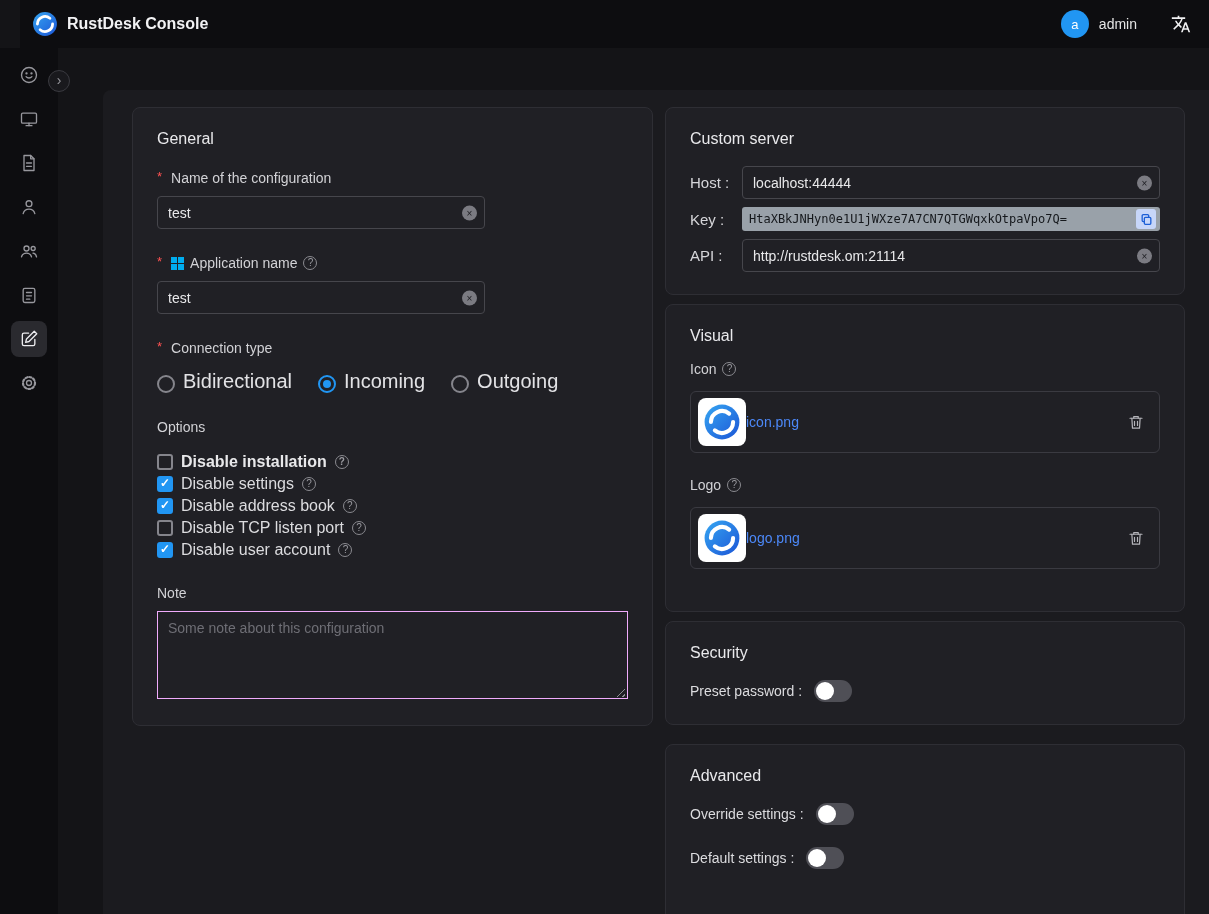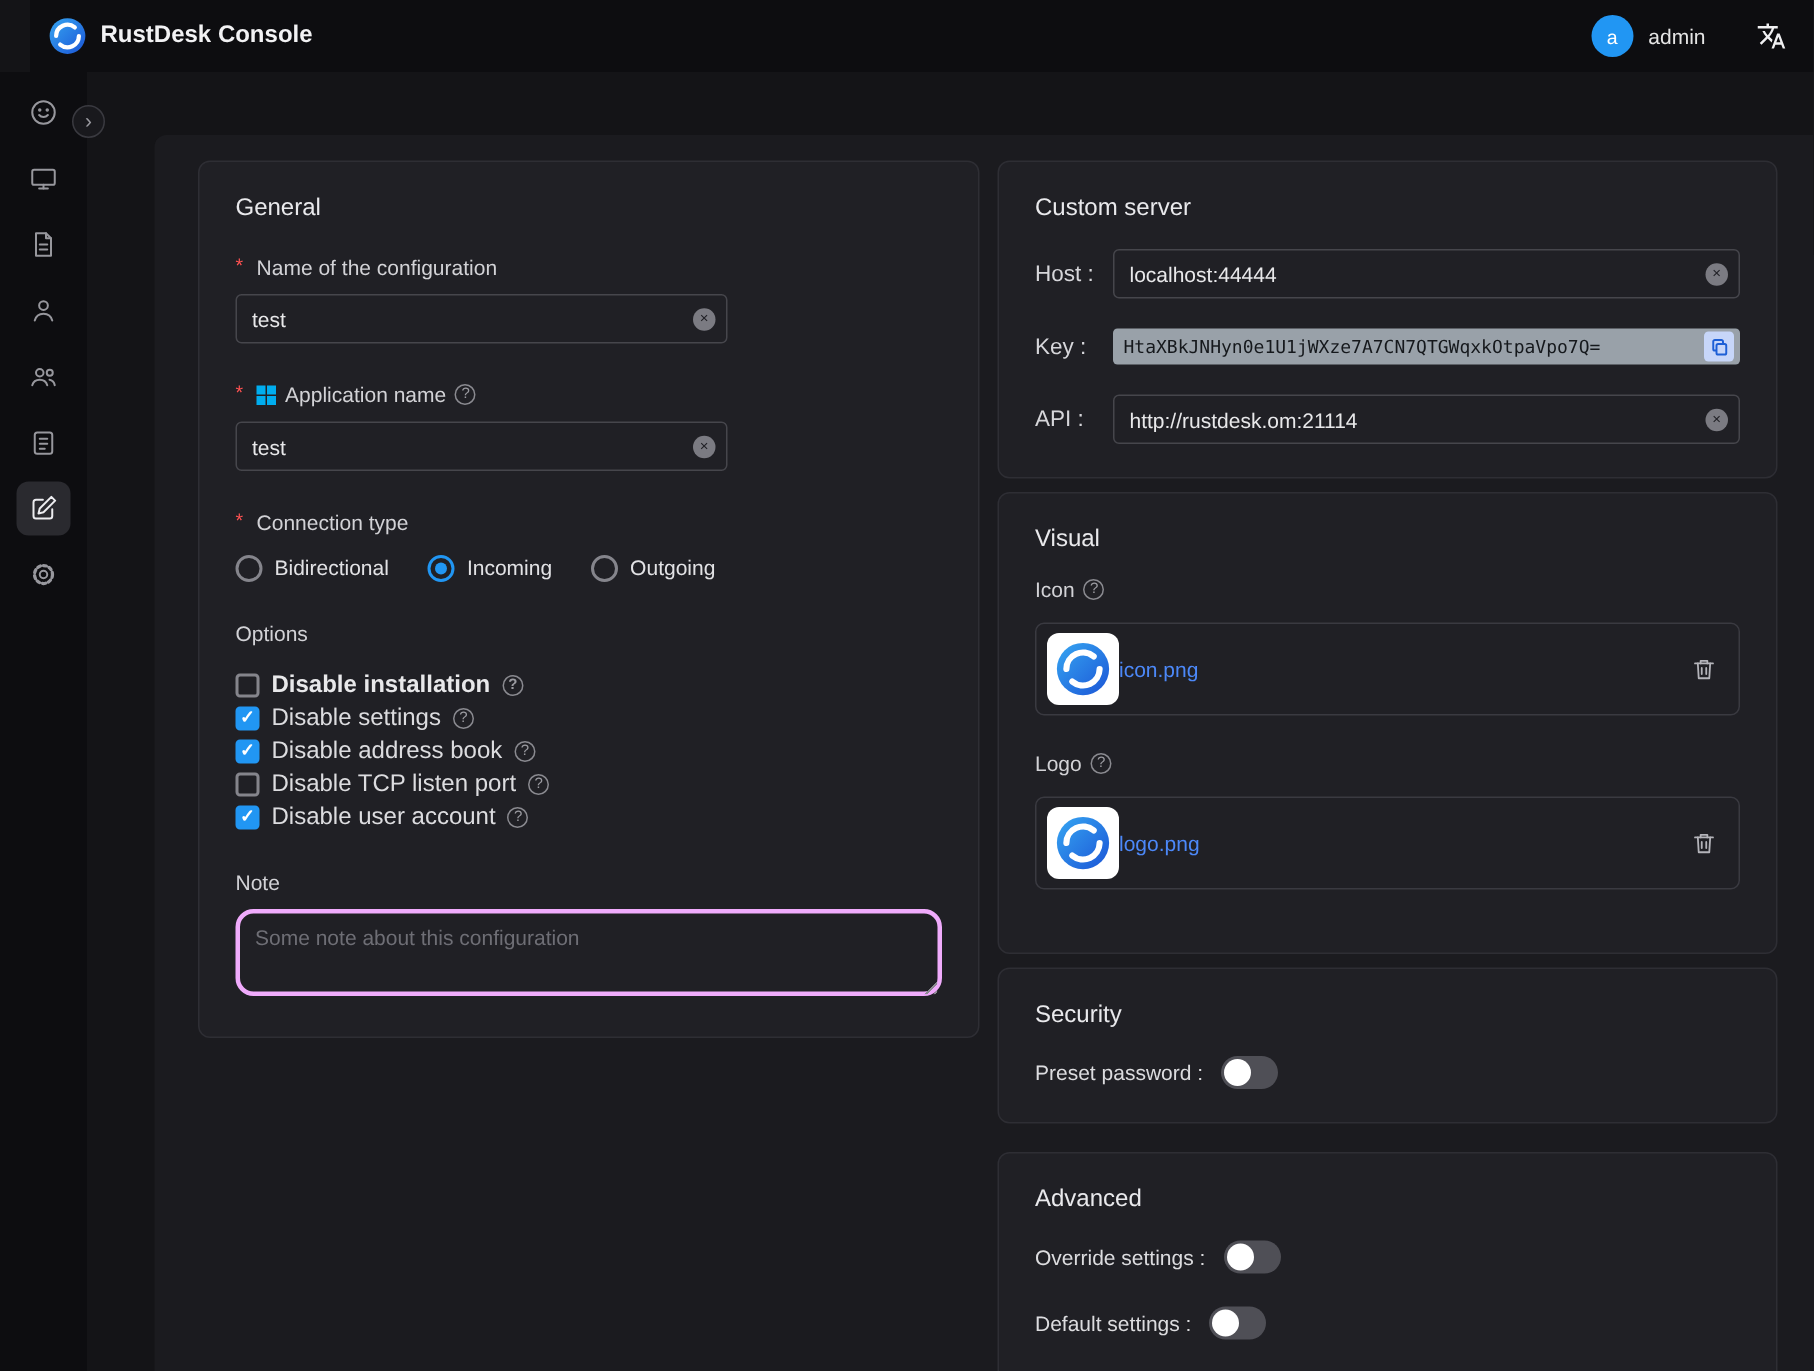--- a/index.html
+++ b/index.html
@@ -75,50 +75,50 @@
   .help-icon {
     width:14px; height:14px; border-radius:50%; border:1px solid #8a8a90; color:#9a9aa0;
     font-size:10px; line-height:12px; text-align:center; display:inline-block; flex:none; cursor:pointer;
   }
   .help-icon::after { content:"?"; }
 
   .win-icon { display:inline-grid; grid-template-columns:6px 6px; grid-template-rows:6px 6px; gap:1px; }
   .win-icon i { background:#00adef; }
 
   .radio-row { display:flex; align-items:center; gap:26px; }
-  .radio-opt { display:flex; align-items:flex-start; gap:8px; cursor:pointer; font-size:14px; color:#e2e2e5; }
+  .radio-opt { display:flex; align-items:flex-end; gap:8px; cursor:pointer; font-size:20px; color:#e2e2e5; }
   .radio { width:18px; height:18px; border-radius:50%; border:2px solid #85858c; position:relative; flex:none; }
   .radio.on { border-color:#2196f3; }
   .radio.on::after {
     content:""; position:absolute; left:3px; top:3px; width:8px; height:8px; border-radius:50%; background:#2196f3;
   }
 
   .check-row { display:flex; align-items:center; gap:8px; height:22px; font-size:16px; color:#dcdcdf; cursor:pointer; }
   .check-row.bold { font-weight:700; color:#e8e8ea; }
   .checkbox { width:16px; height:16px; border-radius:3px; border:2px solid #85858c; flex:none; position:relative; }
   .checkbox.on { background:#2196f3; border-color:#2196f3; }
   .checkbox.on::after {
     content:"✓"; position:absolute; left:1px; top:-2px; color:#fff; font-size:12px; font-weight:700;
   }
 
   .note-wrap { position:relative; width:100%; }
   .note-area {
-    width:100%; height:58px; background:transparent; border:3px solid #f0abfc; border-radius:12px;
+    width:100%; height:88px; background:transparent; border:1px solid #f0abfc; border-radius:0;
     color:#e8e8ea; font-size:14px; padding:8px 10px; resize:none; outline:none;
     font-family:"Liberation Sans", sans-serif;
   }
   .note-area::placeholder { color:#6e6e75; }
   .resize-grip {
     position:absolute; right:3px; bottom:6px; width:10px; height:10px;
     background:repeating-linear-gradient(135deg,#8a8a90 0 1px,transparent 1px 4px);
     clip-path:polygon(100% 0,100% 100%,0 100%);
   }
 
   
-  .cs-row { display:flex; align-items:center; margin-top:20px; }
+  .cs-row { display:flex; align-items:center; margin-top:8px; }
   .cs-label { width:52px; flex:none; font-size:15px; color:#d6d6da; }
   .key-chip {
     flex:1; display:flex; align-items:center; background:#99a1a9; border-radius:3px;
     padding:2px 4px 2px 7px; height:24px; overflow:hidden;
   }
   .key-text {
     font-family:"DejaVu Sans Mono", monospace; font-size:12px; color:#15181c; white-space:nowrap; flex:1;
   }
   .copy-icon { flex:none; width:20px; height:20px; background:#c7d6f9; border-radius:3px;
     display:flex; align-items:center; justify-content:center; cursor:pointer; }

